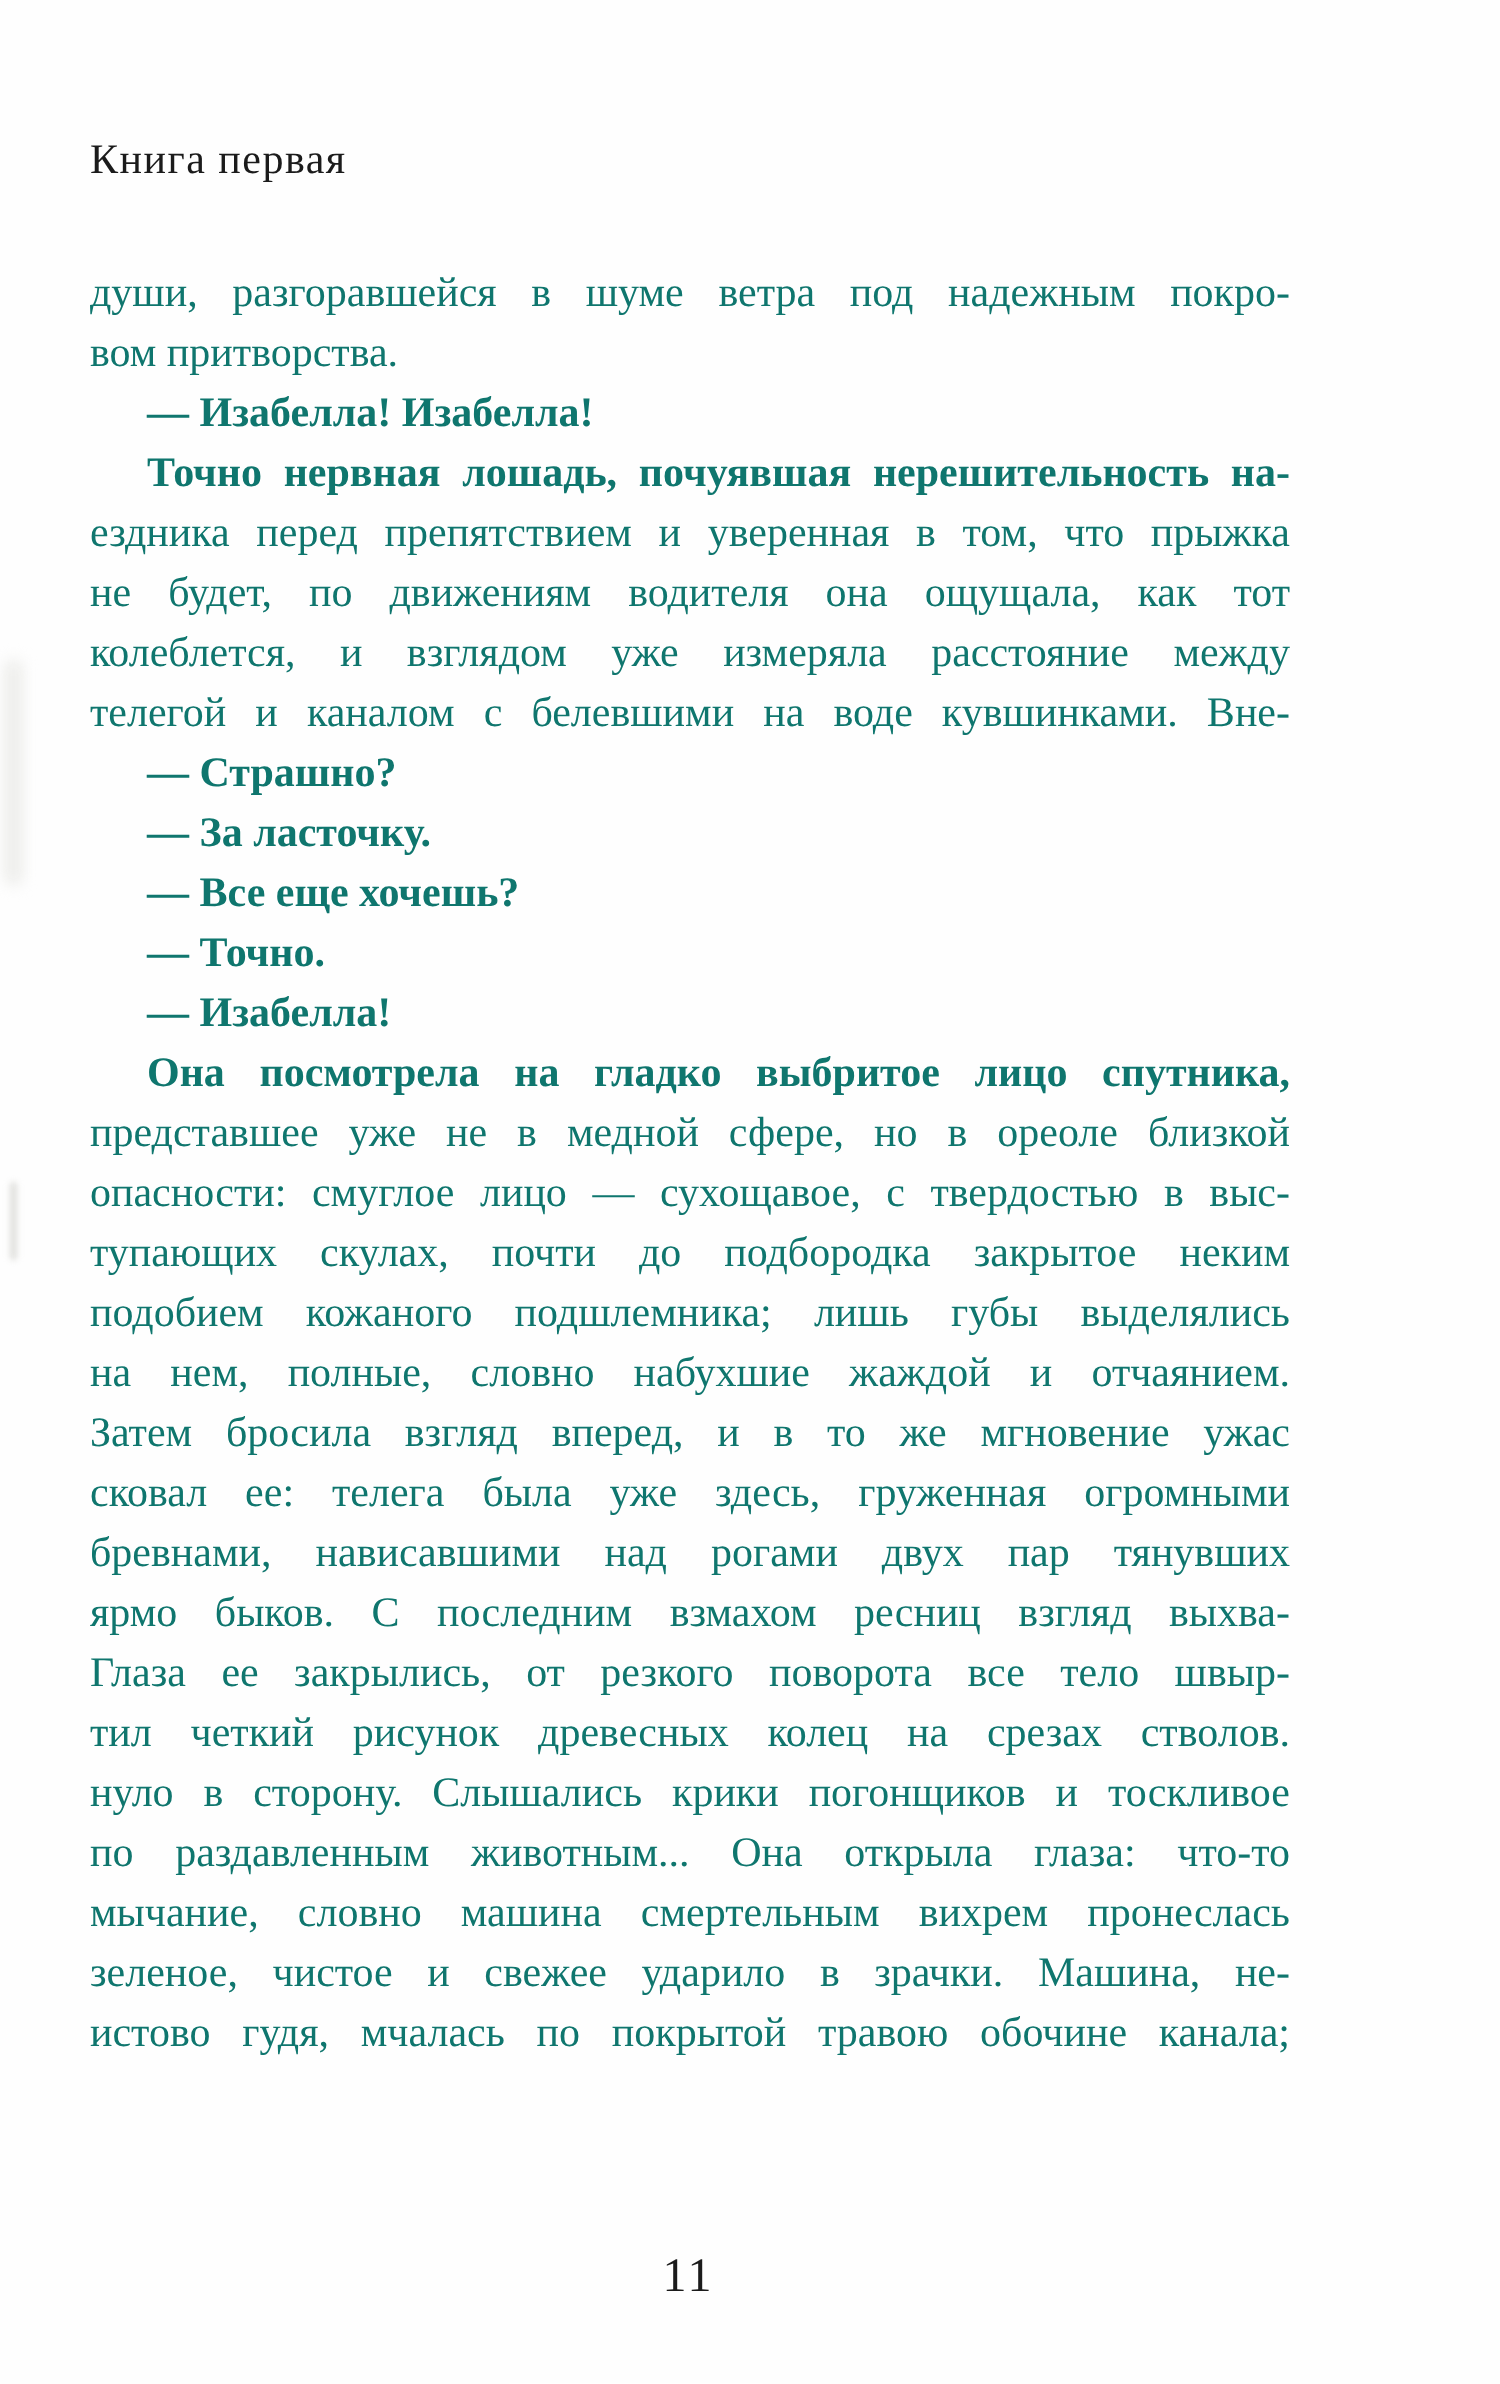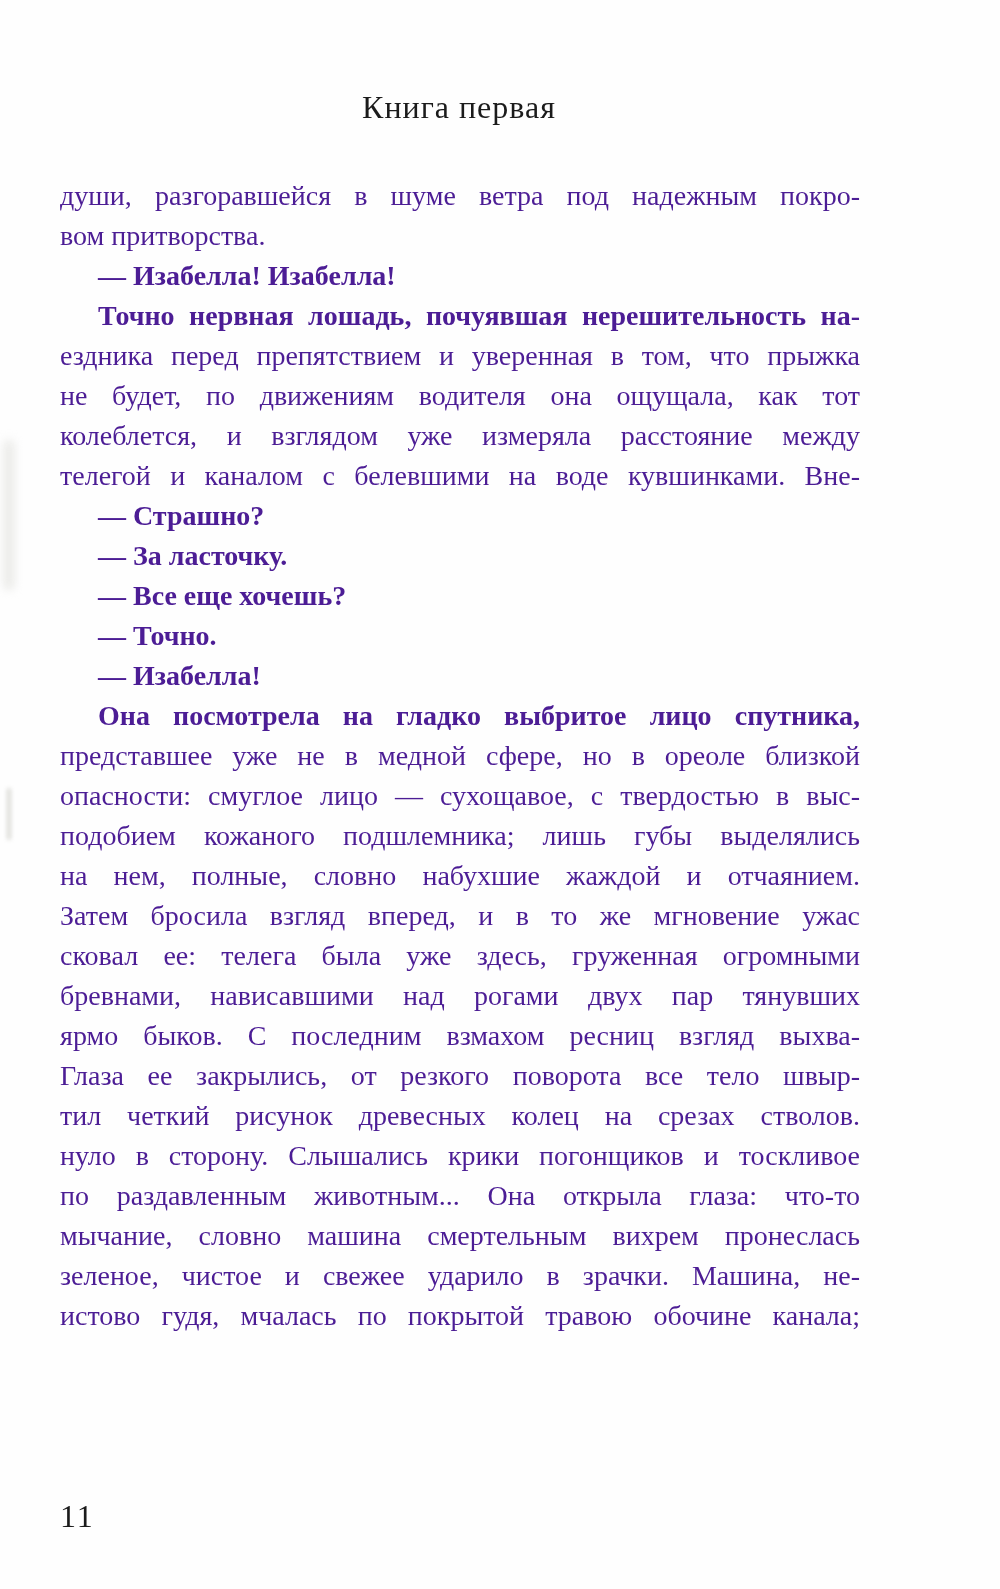--- a/index.html
+++ b/index.html
@@ -35,54 +35,54 @@
     height: 52px;
     background: #d9d9d5;
     filter: blur(2px);
     border-radius: 2px;
   }
   .running-header {
     position: absolute;
     left: 60px;
     top: 88px;
     width: 798px;
-    text-align: center;
-    font-size: 32px;
+    text-align: left;
+    font-size: 28px;
     line-height: 38px;
     letter-spacing: 1px;
     color: #1b1b1b;
   }
   .text-block {
     position: absolute;
     left: 60px;
     top: 176px;
     width: 800px;
   }
   .line {
     height: 40px;
     line-height: 40px;
     font-size: 28px;
     overflow: hidden;
-    color: #4c1d95;
+    color: #0f766e;
   }
   .line.justify {
     text-align: justify;
     text-align-last: justify;
     -moz-text-align-last: justify;
   }
   .line.indent {
     text-indent: 38px;
     font-weight: bold;
   }
   .page-number {
     position: absolute;
     left: 60px;
     top: 1494px;
     width: 798px;
-    text-align: left;
+    text-align: center;
     font-size: 32px;
     line-height: 44px;
     letter-spacing: 2px;
     color: #1b1b1b;
   }
 </style>
 </head>
 <body>
 
 <div class="page">
@@ -101,20 +101,21 @@
       <div class="line justify">колеблется, и взглядом уже измеряла расстояние между</div>
       <div class="line justify">телегой и каналом с белевшими на воде кувшинками. Вне-</div>
       <div class="line indent">— Страшно?</div>
       <div class="line indent">— За ласточку.</div>
       <div class="line indent">— Все еще хочешь?</div>
       <div class="line indent">— Точно.</div>
       <div class="line indent">— Изабелла!</div>
       <div class="line indent justify">Она посмотрела на гладко выбритое лицо спутника,</div>
       <div class="line justify">представшее уже не в медной сфере, но в ореоле близкой</div>
       <div class="line justify">опасности: смуглое лицо — сухощавое, с твердостью в выс-</div>
+      <div class="line justify">тупающих скулах, почти до подбородка закрытое неким</div>
       <div class="line justify">подобием кожаного подшлемника; лишь губы выделялись</div>
       <div class="line justify">на нем, полные, словно набухшие жаждой и отчаянием.</div>
       <div class="line justify">Затем бросила взгляд вперед, и в то же мгновение ужас</div>
       <div class="line justify">сковал ее: телега была уже здесь, груженная огромными</div>
       <div class="line justify">бревнами, нависавшими над рогами двух пар тянувших</div>
       <div class="line justify">ярмо быков. С последним взмахом ресниц взгляд выхва-</div>
       <div class="line justify">Глаза ее закрылись, от резкого поворота все тело швыр-</div>
       <div class="line justify">тил четкий рисунок древесных колец на срезах стволов.</div>
       <div class="line justify">нуло в сторону. Слышались крики погонщиков и тоскливое</div>
       <div class="line justify">по раздавленным животным... Она открыла глаза: что-то</div>

